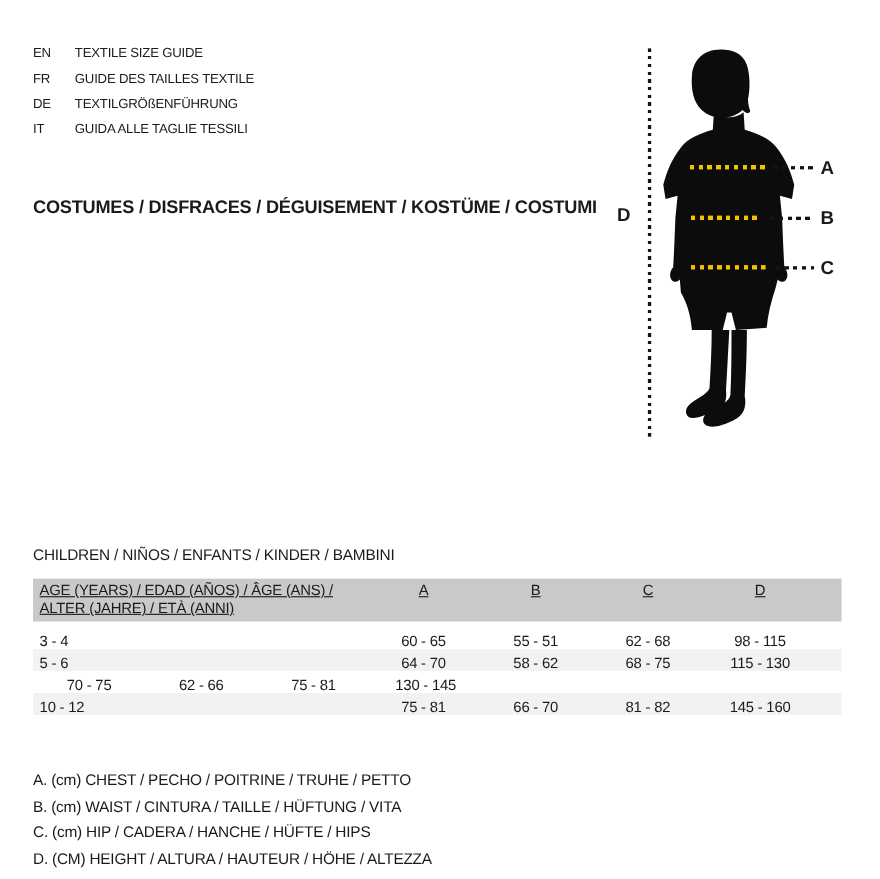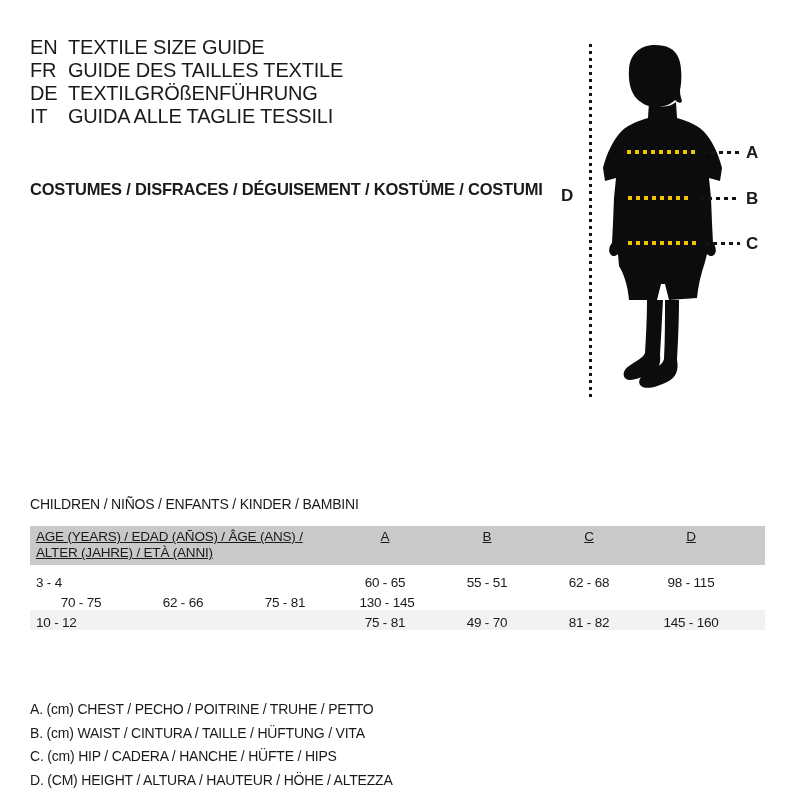--- a/index.html
+++ b/index.html
@@ -8,21 +8,21 @@
     position: relative;
     background: #ffffff;
     font-family: "Liberation Sans", sans-serif;
     color: #1a1a1a;
     overflow: hidden;
     letter-spacing: -0.2px;
   }
 
   
   .lang-list { position: absolute; left: 30px; top: 36px; }
-  .lang-item { display: flex; height: 23px; align-items: center; font-size: 20px; }
+  .lang-item { display: flex; height: 23px; align-items: center; font-size: 12px; }
   .lang-code { width: 38px; flex: 0 0 38px; }
   .lang-label { white-space: nowrap; }
 
   
   .category-title {
     position: absolute; left: 30px; top: 180px;
     font-size: 16.5px; font-weight: 700; white-space: nowrap;
   }
 
   
@@ -151,31 +151,39 @@
   </div>
   <div class="t-body">
     <div class="t-row">
       <div class="col-age">3 - 4</div>
       <div class="col">60 - 65</div>
       <div class="col">55 - 51</div>
       <div class="col">62 - 68</div>
       <div class="col">98 - 115</div>
       <div class="col-spacer"></div>
     </div>
+    <div class="t-row alt">
+      <div class="col-age">5 - 6</div>
+      <div class="col">64 - 70</div>
+      <div class="col">58 - 62</div>
+      <div class="col">68 - 75</div>
+      <div class="col">115 - 130</div>
+      <div class="col-spacer"></div>
+    </div>
     <div class="t-row">
       <div class="col">70 - 75</div>
       <div class="col">62 - 66</div>
       <div class="col">75 - 81</div>
       <div class="col">130 - 145</div>
       <div class="col-spacer"></div>
     </div>
     <div class="t-row alt">
       <div class="col-age">10 - 12</div>
       <div class="col">75 - 81</div>
-      <div class="col">49 - 70</div>
+      <div class="col">66 - 70</div>
       <div class="col">81 - 82</div>
       <div class="col">145 - 160</div>
       <div class="col-spacer"></div>
     </div>
   </div>
 </div>
 
 <div class="legend">
   <div class="legend-line">A. (cm) CHEST / PECHO / POITRINE / TRUHE / PETTO</div>
   <div class="legend-line">B. (cm) WAIST / CINTURA / TAILLE / HÜFTUNG / VITA</div>

